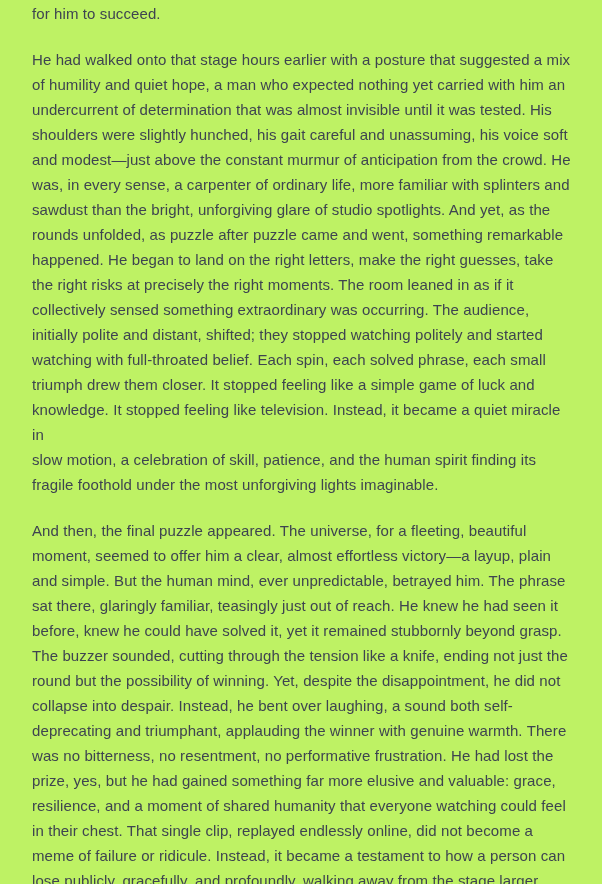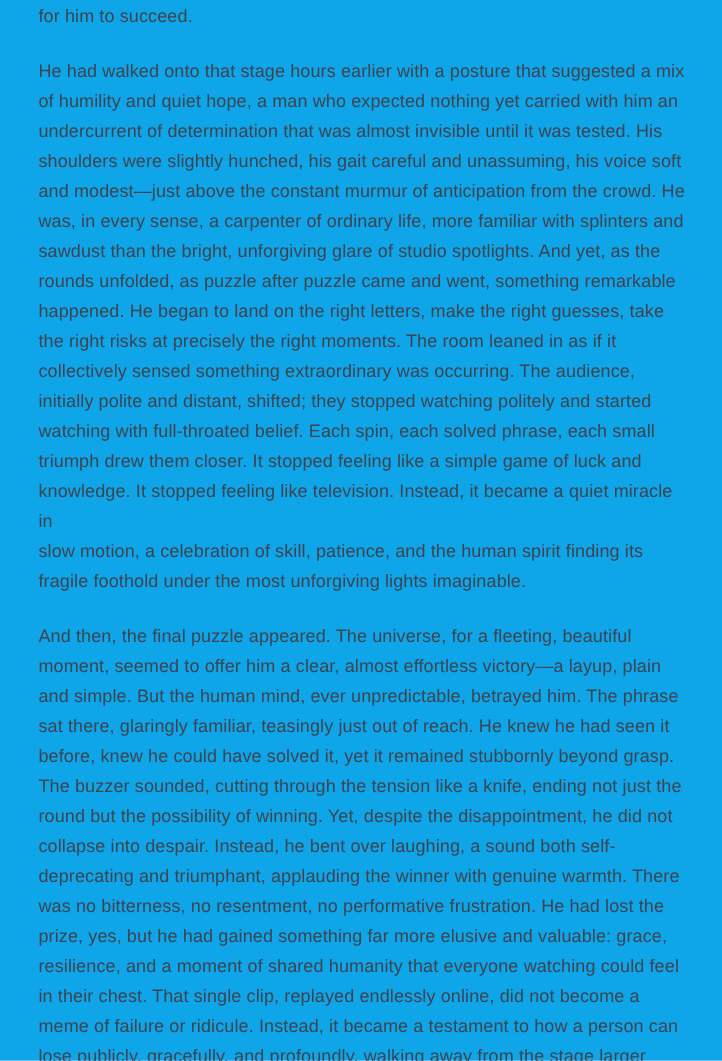--- a/index.html
+++ b/index.html
@@ -9,21 +9,21 @@
   }
   body {
     width: 602px;
     height: 884px;
     overflow: hidden;
     font-family: "Liberation Sans", "DejaVu Sans", sans-serif;
   }
   .page {
     width: 602px;
     height: 884px;
-    background: #0ea5e9;
+    background: #bef264;
     box-sizing: border-box;
   }
   .article {
     padding: 1px 26px 0 32px;
     color: #3e4450;
     font-size: 15px;
     line-height: 25px;
     letter-spacing: 0.1px;
   }
   .article p {

